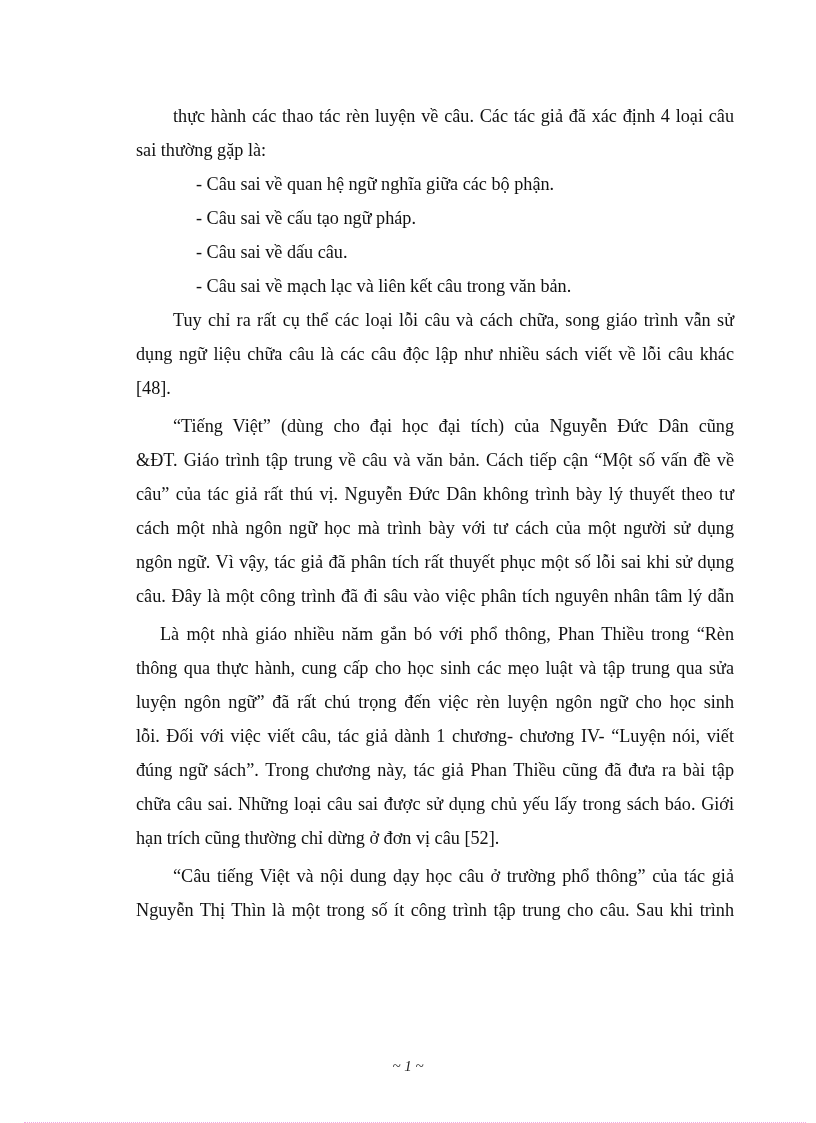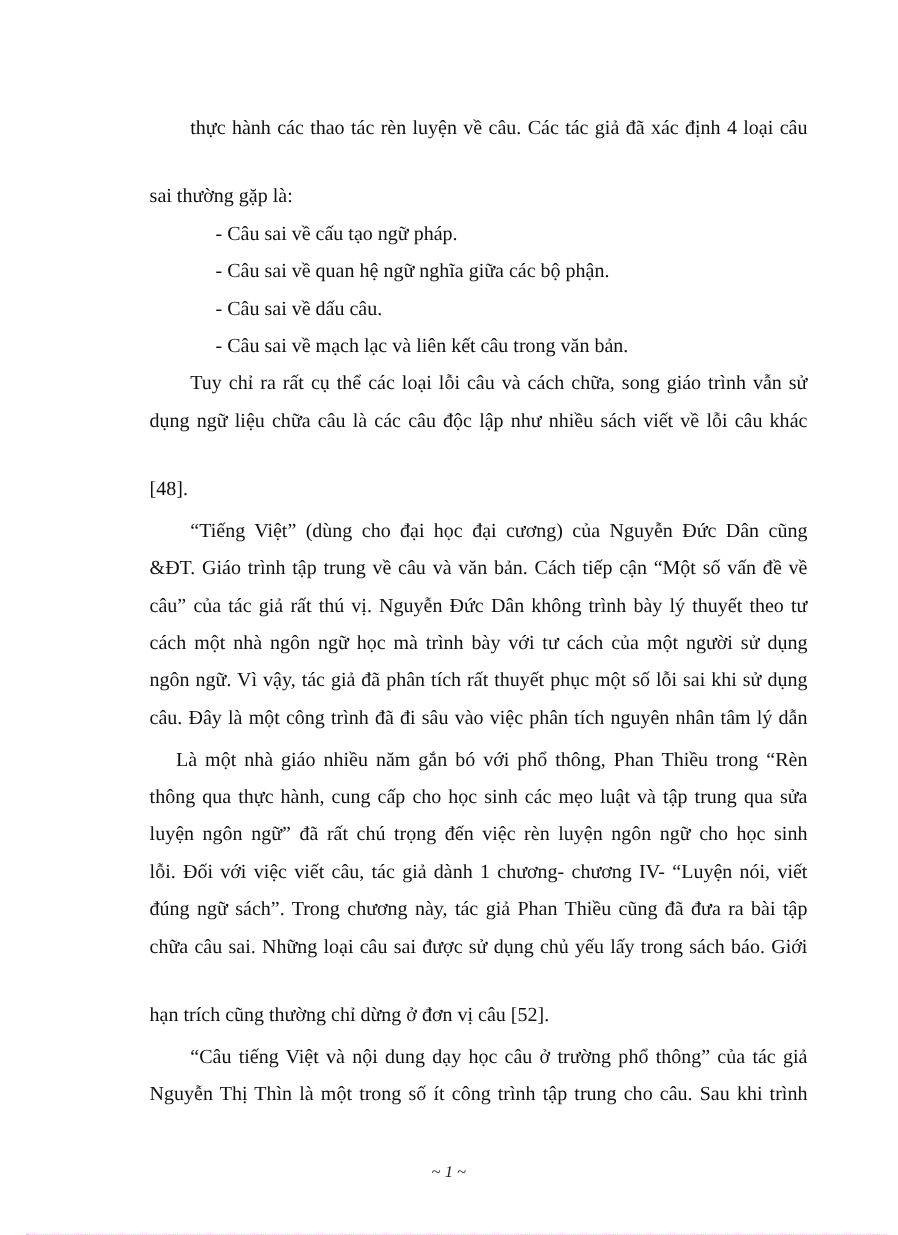--- a/index.html
+++ b/index.html
@@ -31,21 +31,20 @@
   .line {
     display: block;
     height: 34px;
     line-height: 28px;
     white-space: nowrap;
     text-align: justify;
     text-align-last: justify;
   }
   .line.last {
     text-align-last: left;
-    margin-top: 28px;
   }
   .indent { padding-left: 37px; }
   .bullet { padding-left: 60px; text-align-last: left; }
   .para-gap { height: 4px; }
   .page-number {
     position: absolute;
     top: 1058px;
     left: 0;
     width: 816px;
     text-align: center;
@@ -67,35 +66,35 @@
 
 <div class="page">
   <div class="body-text">
 
     <div>
       <span class="line" style="padding-left:37px;">thực hành các thao tác rèn luyện về câu. Các tác giả đã xác định 4 loại câu</span>
       <span class="line last">sai thường gặp là:</span>
     </div>
 
     <div>
+      <span class="line bullet">- Câu sai về quan hệ ngữ nghĩa giữa các bộ phận.</span>
       <span class="line bullet">- Câu sai về cấu tạo ngữ pháp.</span>
-      <span class="line bullet">- Câu sai về quan hệ ngữ nghĩa giữa các bộ phận.</span>
       <span class="line bullet">- Câu sai về dấu câu.</span>
       <span class="line bullet">- Câu sai về mạch lạc và liên kết câu trong văn bản.</span>
     </div>
 
     <div>
       <span class="line indent">Tuy chỉ ra rất cụ thể các loại lỗi câu và cách chữa, song giáo trình vẫn sử</span>
       <span class="line">dụng ngữ liệu chữa câu là các câu độc lập như nhiều sách viết về lỗi câu khác</span>
       <span class="line last">[48].</span>
     </div>
     <div class="para-gap"></div>
 
     <div>
-      <span class="line indent">“Tiếng Việt” (dùng cho đại học đại cương) của Nguyễn Đức Dân cũng</span>
+      <span class="line indent">“Tiếng Việt” (dùng cho đại học đại tích) của Nguyễn Đức Dân cũng</span>
       <span class="line">&amp;ĐT. Giáo trình tập trung về câu và văn bản. Cách tiếp cận “Một số vấn đề về</span>
       <span class="line">câu” của tác giả rất thú vị. Nguyễn Đức Dân không trình bày lý thuyết theo tư</span>
       <span class="line">cách một nhà ngôn ngữ học mà trình bày với tư cách của một người sử dụng</span>
       <span class="line">ngôn ngữ. Vì vậy, tác giả đã phân tích rất thuyết phục một số lỗi sai khi sử dụng</span>
       <span class="line">câu. Đây là một công trình đã đi sâu vào việc phân tích nguyên nhân tâm lý dẫn</span>
     </div>
     <div class="para-gap"></div>
 
     <div>
       <span class="line" style="padding-left:24px;">Là một nhà giáo nhiều năm gắn bó với phổ thông, Phan Thiều trong “Rèn</span>

